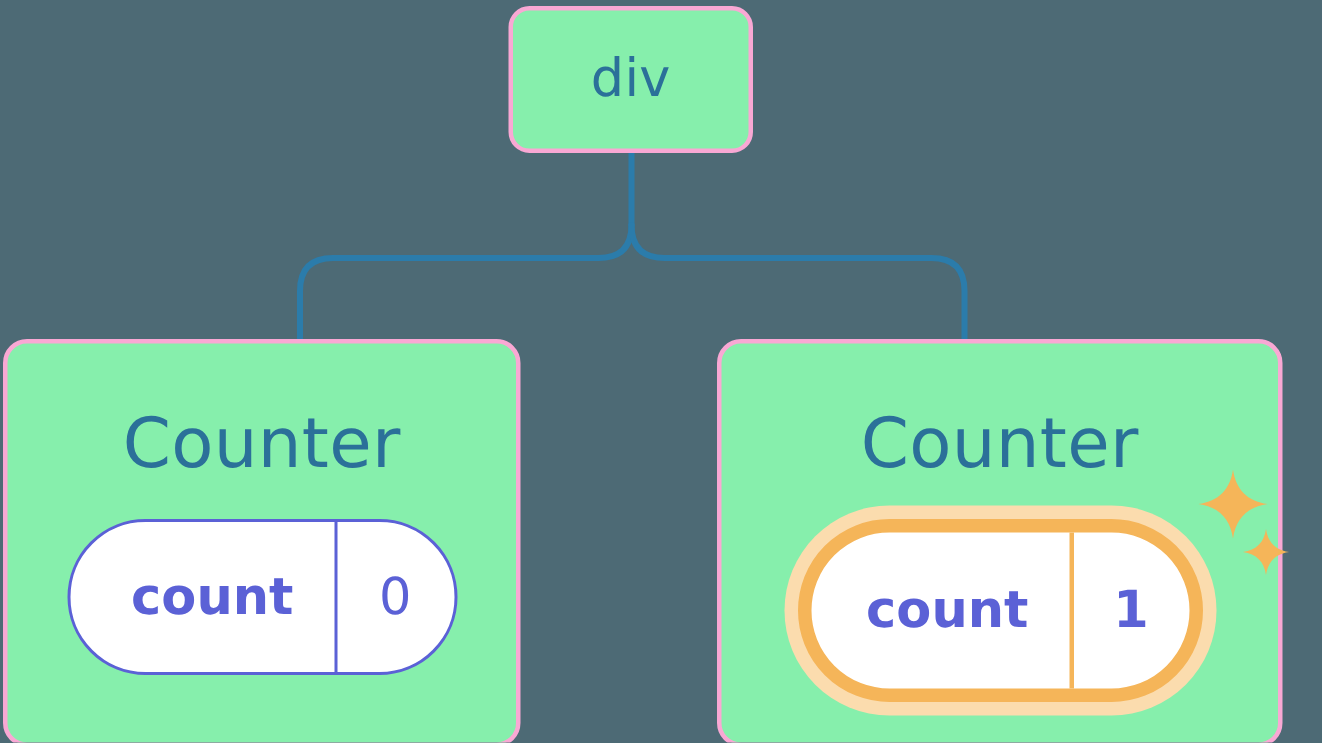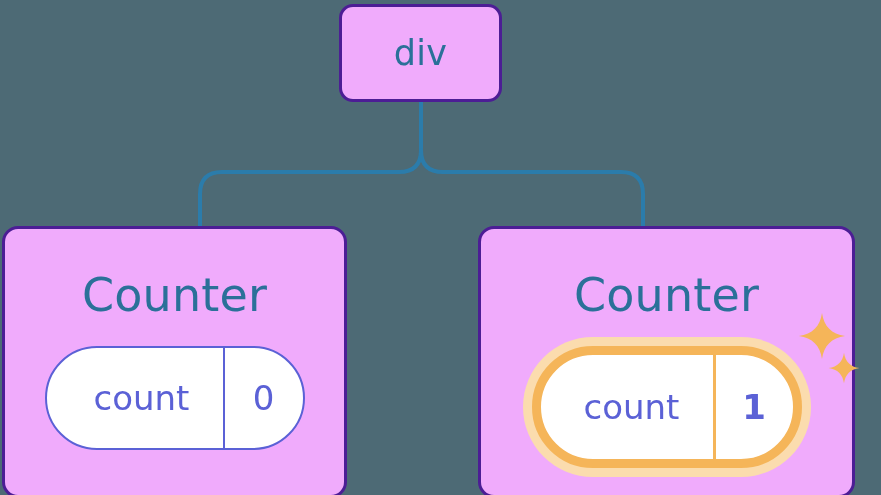--- a/index.html
+++ b/index.html
@@ -27,22 +27,22 @@
     left: 0;
     top: 0;
     width: 881px;
     height: 495px;
     pointer-events: none;
   }
 
   
   .node {
     position: absolute;
-    background: #f0abfc;
-    border: 3px solid #4c1d95;
+    background: #86efac;
+    border: 3px solid #f9a8d4;
     border-radius: 14px;
     box-sizing: border-box;
     display: flex;
     flex-direction: column;
     align-items: center;
     text-align: center;
   }
 
   
   #node-root {
@@ -107,20 +107,21 @@
     justify-content: center;
     color: #5b61d6;
     font-size: 34px;
     line-height: 1;
     white-space: nowrap;
     box-sizing: border-box;
   }
   .pill-key {
     width: 176px;
     padding-left: 14px;
+    font-weight: bold;
   }
   .pill-val {
     width: 80px;
     border-left: 2px solid #5b61d6;
   }
 
   
   .pill.is-highlighted {
     border: 9px solid #f5b559;
     box-shadow: 0 0 0 9px #fbdcae;

